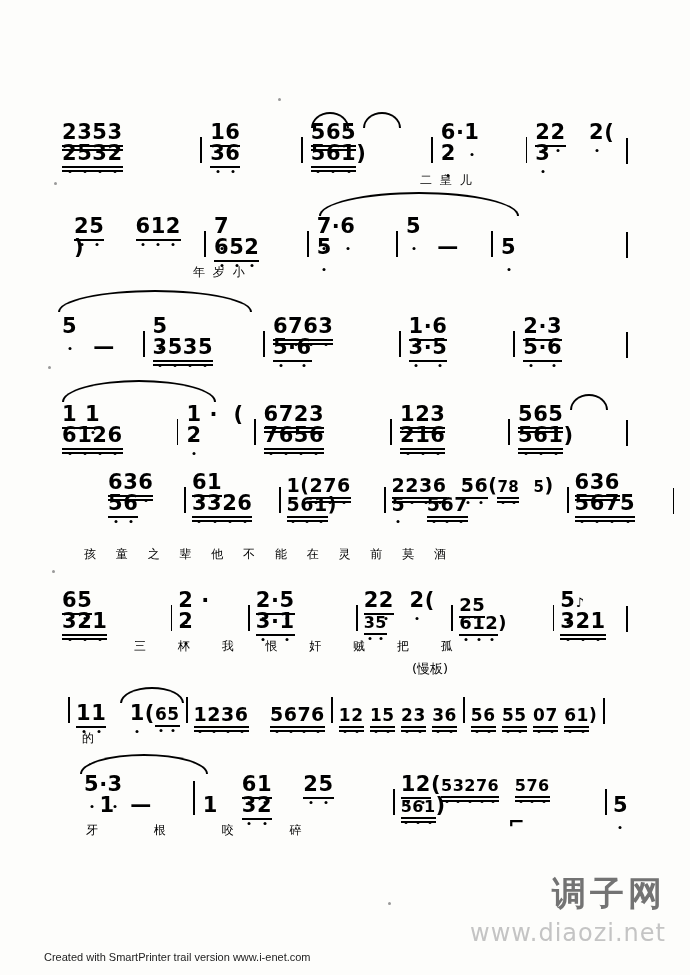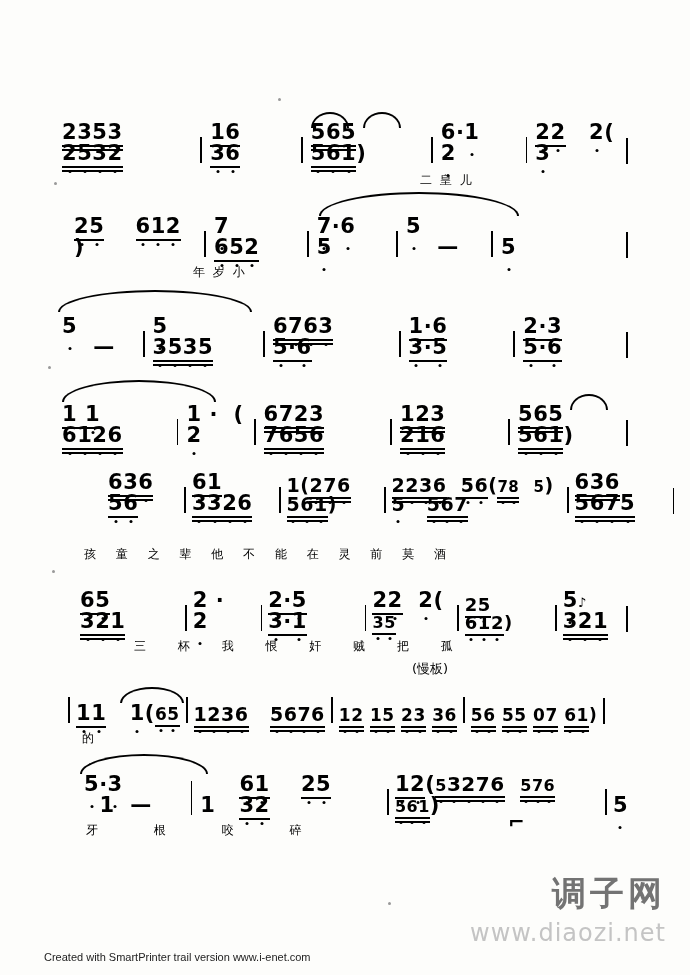--- a/index.html
+++ b/index.html
@@ -313,21 +313,21 @@
     <span class="notes">
       <span class="u2"><span class="dotlow">6</span><span class="dotlow">3</span><span class="dotlow">6</span></span>
       &nbsp;
       <span class="u2"><span class="dotlow">5</span><span class="dotlow">6</span><span class="dotlow">7</span><span class="dotlow">5</span></span>
     </span>
     <span class="endline"></span>
   </div>
   <div class="lyrics" style="left:84px; top:546px; letter-spacing:8px;">孩 童 之 辈 他 不 能 在 灵 前 莫 酒</div>
 
   <div class="system" style="top:586px;">
-    <span class="notes" style="margin-left:18px;">
+    <span class="notes" style="">
       <span class="u1"><span class="dotlow">6</span><span class="dotlow">5</span></span>
       &nbsp;&nbsp;
       <span class="u2"><span class="dotlow">3</span><span class="dotlow">2</span><span class="dotlow">1</span></span>
     </span>
     <span class="barline thin" style="margin-left:16px;"></span>
     <span class="notes">
       <span class="dotlow deep">2</span>&nbsp;·&nbsp;&nbsp;<span class="dotlow deep">2</span>
     </span>
     <span class="barline thin" style="margin-left:16px;"></span>
     <span class="notes">
@@ -389,21 +389,21 @@
     <span class="notes">1</span>
     <span class="notes" style="margin-left:24px;">
       <span class="u1"><span class="dotlow">6</span><span class="dotlow">1</span></span>
       &nbsp;&nbsp;
       <span class="u1"><span class="dotlow">2</span><span class="dotlow">5</span></span>
       &nbsp;&nbsp;
       <span class="u1"><span class="dotlow">3</span><span class="dotlow">2</span></span>
     </span>
     <span class="barline thin"></span>
     <span class="notes">
-      <span class="u1"><span class="dotlow">1</span><span class="dotlow">2</span></span>(<span class="u2" style="font-size:16px;"><span class="dotlow">5</span></span><span class="u2" style="font-size:20px;"><span class="dotlow">3</span><span class="dotlow">2</span><span class="dotlow">7</span><span class="dotlow">6</span></span>
+      <span class="u1"><span class="dotlow">1</span><span class="dotlow">2</span></span>(<span class="u2" style="font-size:16px;"><span class="dotlow">5</span></span><span class="u2" style="font-size:16px;"><span class="dotlow">3</span><span class="dotlow">2</span><span class="dotlow">7</span><span class="dotlow">6</span></span>
       &nbsp;<span class="u2" style="font-size:16px;"><span class="dotlow">5</span><span class="dotlow">7</span><span class="dotlow">6</span></span>
       &nbsp;<span class="u2" style="font-size:16px;"><span class="dotlow">5</span><span class="dotlow">6</span><span class="dotlow">1</span></span>)
     </span>
     <span class="barline thin"></span>
     <span class="notes"><span class="dotlow deep">5</span></span>
   </div>
   <div class="lyrics" style="left:86px; top:822px; letter-spacing:26px;">牙 根 咬 碎</div>
   <div class="notes" style="position:absolute; left:508px; top:812px; font-size:20px;">⌐</div>
 
   <div class="speck" style="left:278px; top:98px; width:3px; height:3px;"></div>

